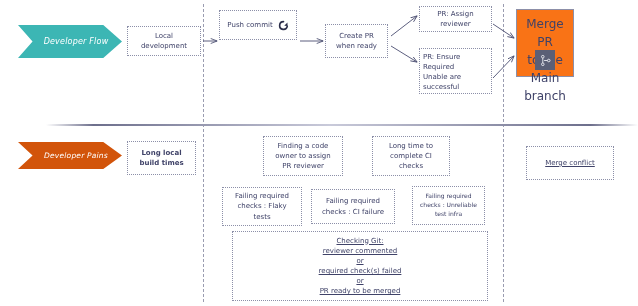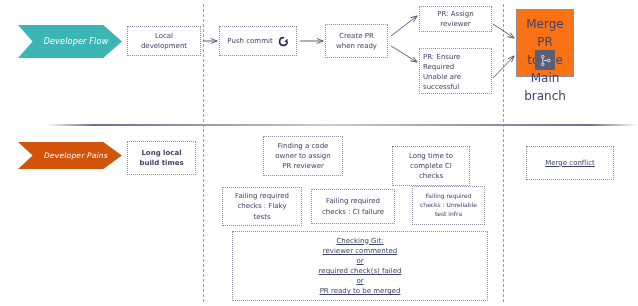--- a/index.html
+++ b/index.html
@@ -118,21 +118,21 @@
     <span>Developer Flow</span>
   </div>
   <div class="banner" id="banner-pains">
     <span>Developer Pains</span>
   </div>
 
   <div class="dbox" style="left:127px; top:26px; width:74px; height:30px;">
     <span class="txt">Local development</span>
   </div>
 
-  <div class="dbox" style="left:219px; top:26px; width:78px; height:30px; justify-content:center;">
+  <div class="dbox" style="left:219px; top:10px; width:78px; height:30px; justify-content:center;">
     <span class="txt" style="width:auto;">Push commit</span>
     <span style="margin-left:5px; display:inline-flex;">
       <svg class="icon-svg" width="11" height="11" viewBox="0 0 24 24">
         <path d="M12 3.6a8.4 8.4 0 1 0 8.2 10.2" fill="none" stroke="#2b2e4a" stroke-width="3.6" stroke-linecap="round"></path>
         <path d="M20.6 5.2 L20.9 13.2 L13.6 12.4 Z" fill="#2b2e4a"></path>
       </svg>
     </span>
   </div>
 
   <div class="dbox" style="left:325px; top:24px; width:63px; height:34px;">
@@ -178,21 +178,21 @@
 owner to assign
 PR reviewer</span>
   </div>
 
   <div class="dbox" style="left:222px; top:187px; width:80px; height:39px;">
     <span class="txt">Failing required
 checks : Flaky
 tests</span>
   </div>
 
-  <div class="dbox" style="left:392px; top:136px; width:78px; height:40px;margin-top:10px;">
+  <div class="dbox" style="left:372px; top:136px; width:78px; height:40px;">
     <span class="txt">Long time to
 complete CI
 checks</span>
   </div>
 
   <div class="dbox" style="left:311px; top:189px; width:84px; height:35px;">
     <span class="txt">Failing required
 checks : CI failure</span>
   </div>
 

